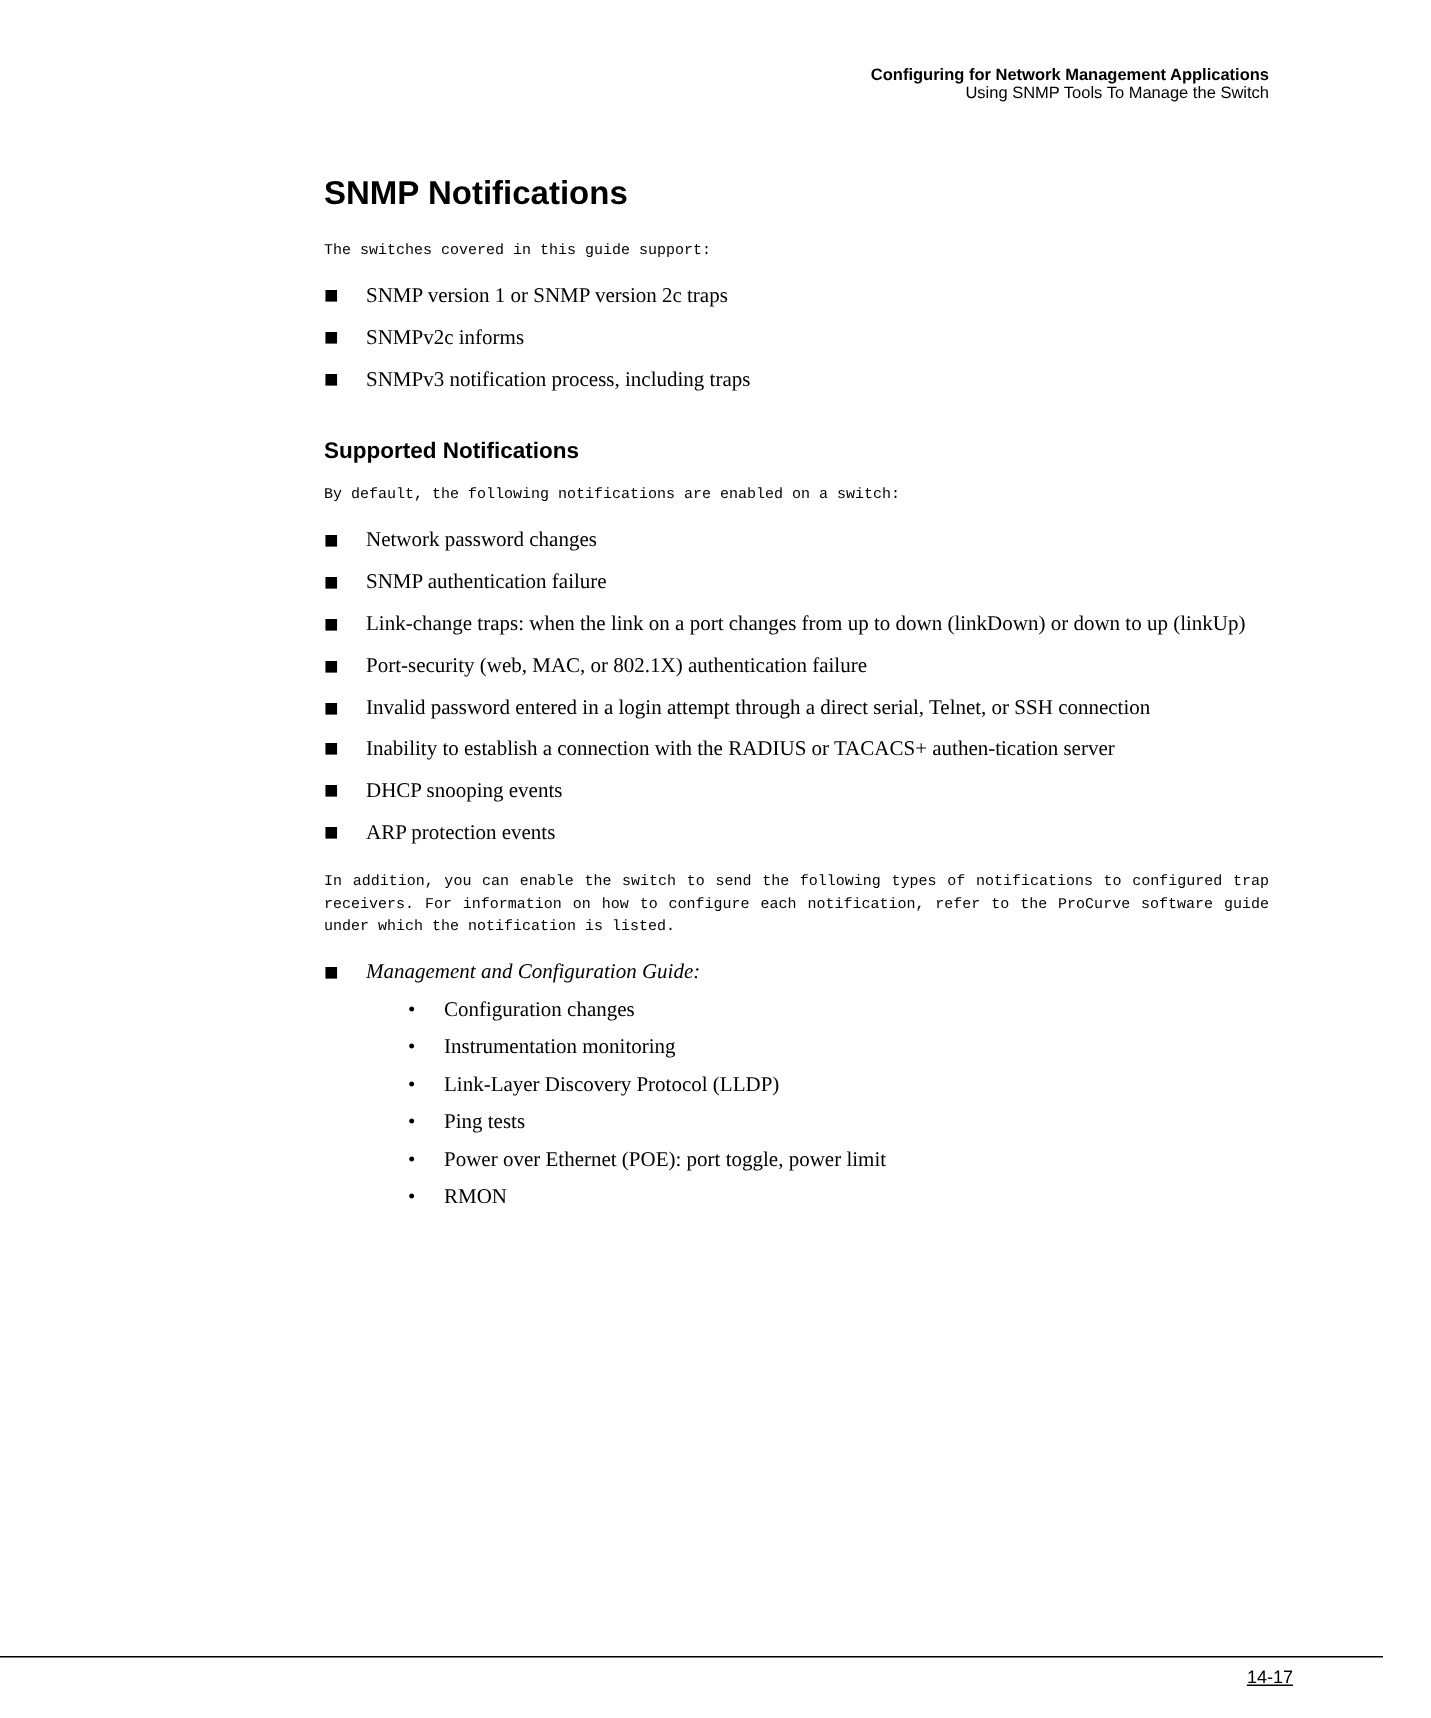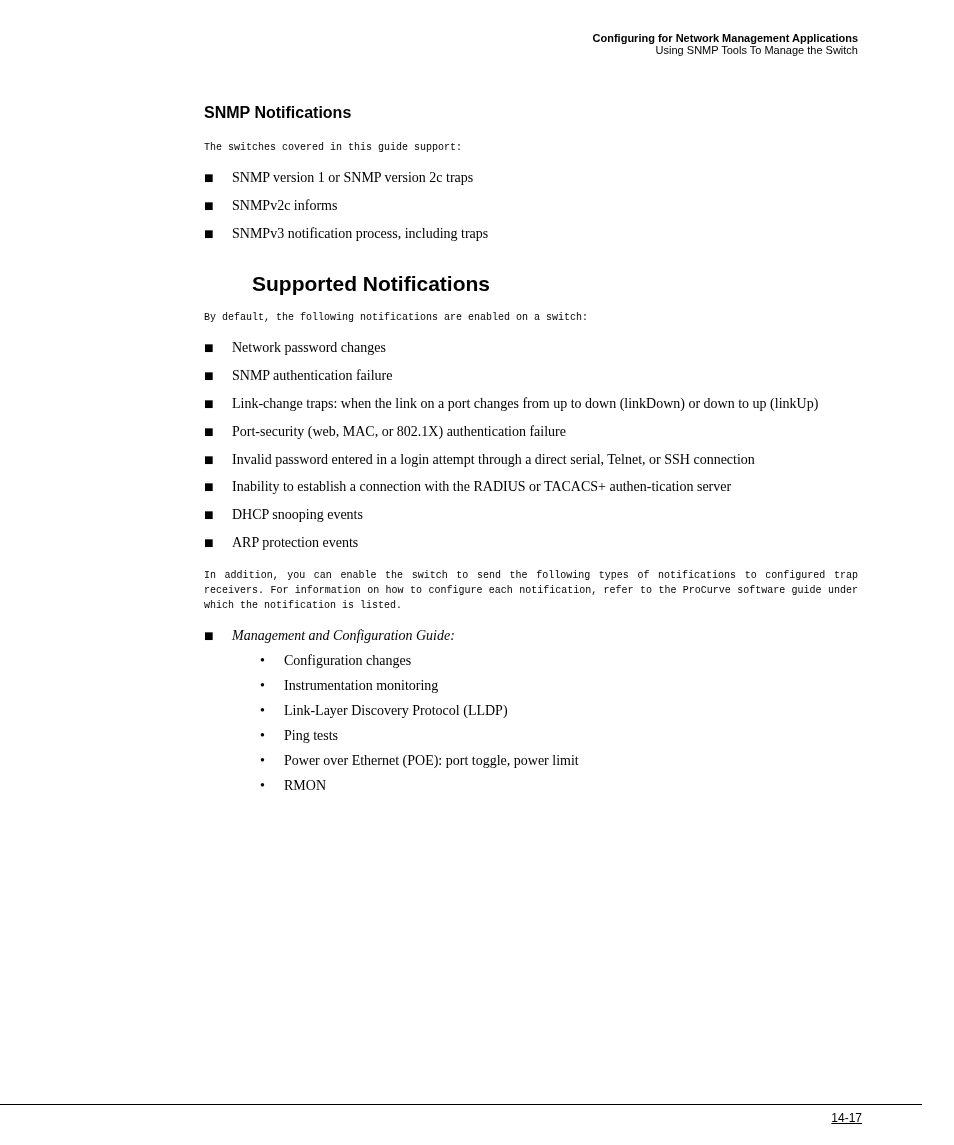--- a/index.html
+++ b/index.html
@@ -14,21 +14,21 @@
       background: #ffffff;
       font-family: "Times New Roman", Times, serif;
       font-size: 14px;
       color: #000000;
       position: relative;
     }
 
     .page-container {
       width: 922px;
       min-height: 1145px;
-      padding: 4px;
+      padding: 16px;
       position: relative;
     }
 
     .header {
       text-align: right;
       padding: 28px 60px 8px 60px;
       border-bottom: none;
     }
 
     .header-title {
@@ -44,35 +44,34 @@
       font-weight: normal;
       color: #000;
     }
 
     .content {
       padding: 20px 60px 60px 200px;
     }
 
     .page-title {
       font-family: Arial, Helvetica, sans-serif;
-      font-size: 16px;
+      font-size: 22px;
       font-weight: bold;
       color: #000;
       margin-top: 20px;
       margin-bottom: 18px;
     }
 
     .section-title {
       font-family: Arial, Helvetica, sans-serif;
-      font-size: 21px;
+      font-size: 15px;
       font-weight: bold;
       color: #000;
       margin-top: 28px;
       margin-bottom: 14px;
-      margin-left: 48px;
     }
 
     p {
       font-family: Liberation Mono, monospace;
       font-size: 10px;
       line-height: 1.5;
       margin-bottom: 12px;
       text-align: justify;
     }
 

